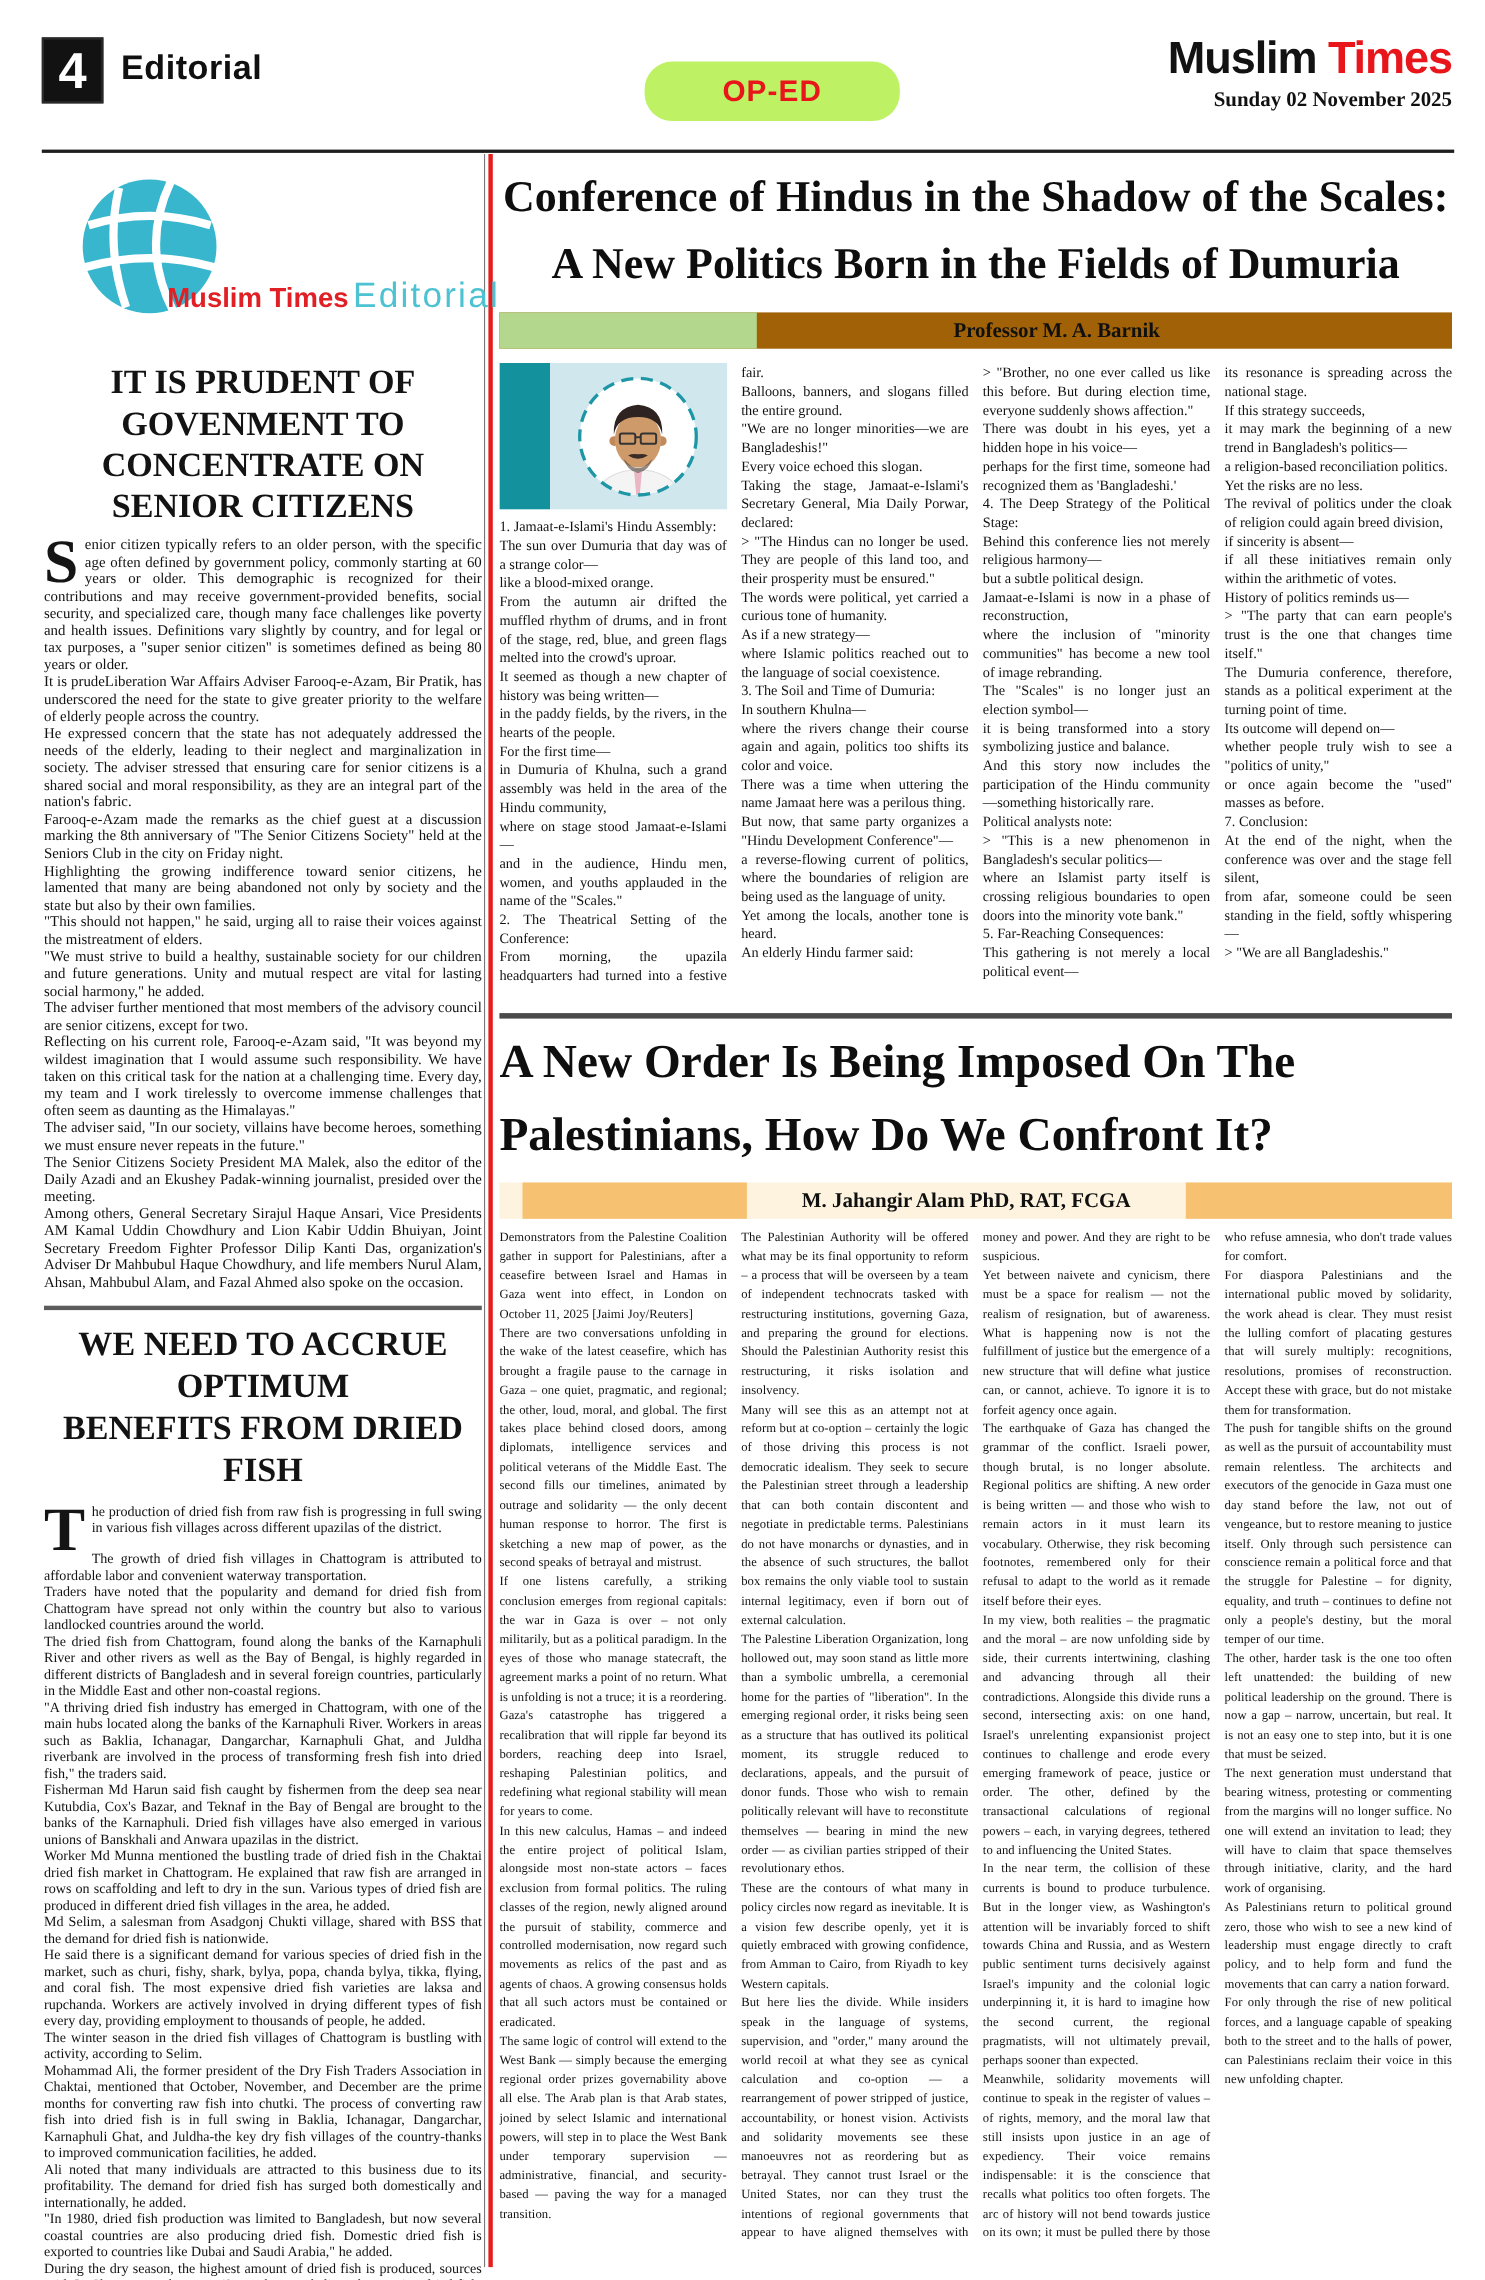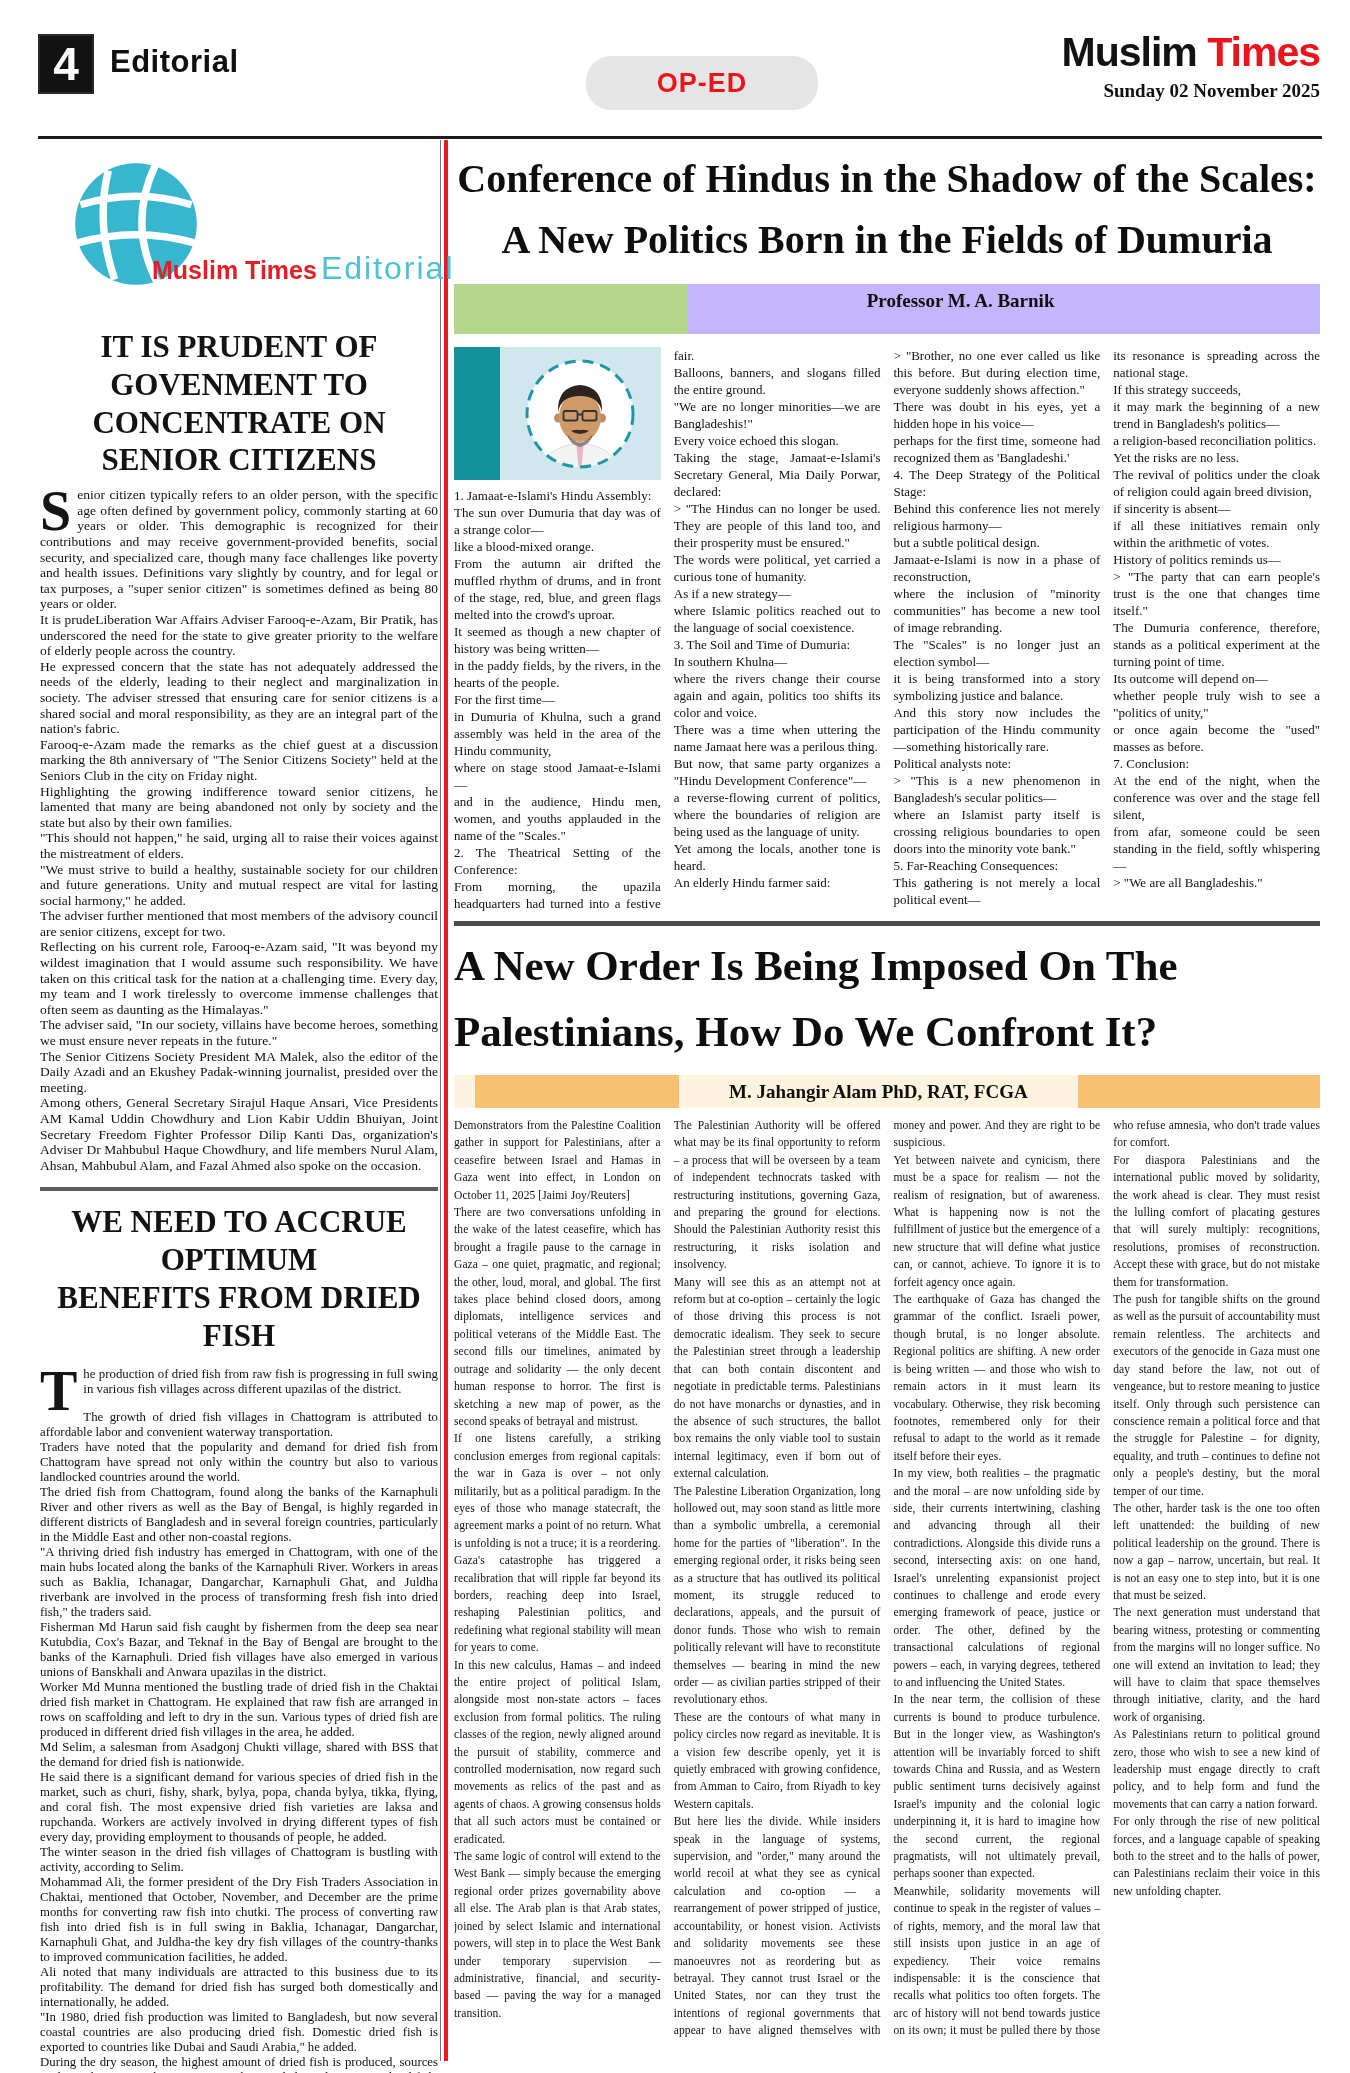--- a/index.html
+++ b/index.html
@@ -14,21 +14,21 @@
   .pagenum {
     position:absolute; left:0; top:4px; width:56px; height:60px; background:#121212;
     color:#fff; font-family:"Liberation Sans", sans-serif; font-weight:bold; font-size:46px;
     display:flex; align-items:center; justify-content:center; border:2px solid #2a2a2a;
   }
   .section-label {
     position:absolute; left:72px; top:14px; font-family:"Liberation Sans", sans-serif;
     font-weight:bold; font-size:31px; letter-spacing:0.5px; color:#101010;
   }
   .oped {
-    position:absolute; left:548px; top:26px; width:232px; height:54px; background:#e5e5e5;
+    position:absolute; left:548px; top:26px; width:232px; height:54px; background:#bef264;
     color:#e8161b; font-family:"Liberation Sans", sans-serif; font-weight:bold; font-size:27px;
     letter-spacing:1px; display:flex; align-items:center; justify-content:center;border-radius:25px;
   }
   .masthead { position:absolute; right:2px; top:0; text-align:right; }
   .masthead .mm {
     font-family:"Liberation Sans", sans-serif; font-weight:bold; font-size:41px;
     letter-spacing:-1px; line-height:44px;
   }
   .masthead .m-black { color:#121212; }
   .masthead .m-red { color:#e8161b; }
@@ -55,21 +55,21 @@
   .body-xs { font-size:12.8px; line-height:15px; text-align:justify; }
   .dropcap {
     float:left; font-size:56px; line-height:43px; font-weight:bold;
     padding:3px 6px 0 0; color:#151515;
   }
   .divider { height:4px; background:#5c5c5c; margin:14px 0 8px 0; }
 
   
   .rightsec { position:absolute; left:454px; top:142px; width:866px; }
   .hindu-head { font-size:40px; line-height:61px; font-weight:bold; text-align:center; margin:6px 0 14px 0; color:#0e0e0e; }
-  .byline-green { position:relative; height:50px; background:#c4b5fd; }
+  .byline-green { position:relative; height:33px; background:#a16207; }
   .byline-green .dark { position:absolute; left:0; top:0; bottom:0; width:27%; background:#b3d78c; }
   .byline-green .name {
     position:absolute; left:27%; right:10%; text-align:center;
     font-weight:bold; font-size:19px; line-height:33px; color:#101010;
   }
   .hindu-body {
     margin-top:13px; height:566px; columns:4; column-gap:13px; column-fill:auto;
     overflow:hidden; font-size:13px; line-height:17px; text-align:justify;
   }
   .photo { height:133px; display:flex; margin:0 0 7px 0; break-inside:avoid; }

